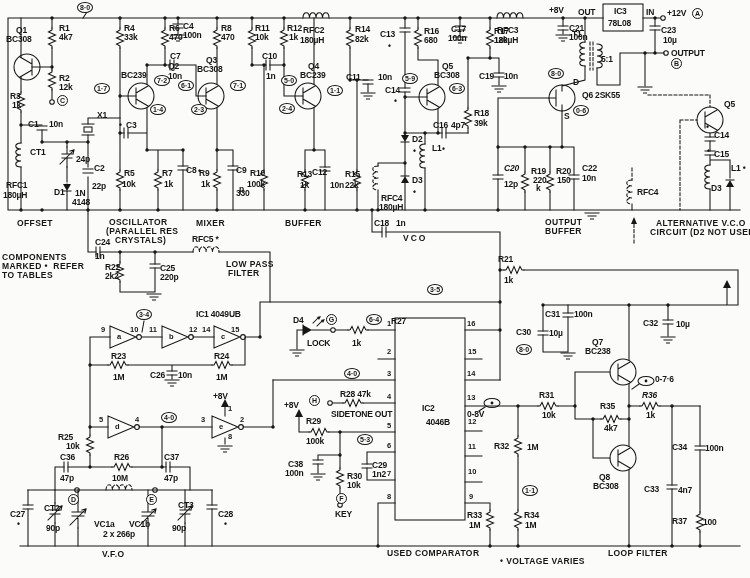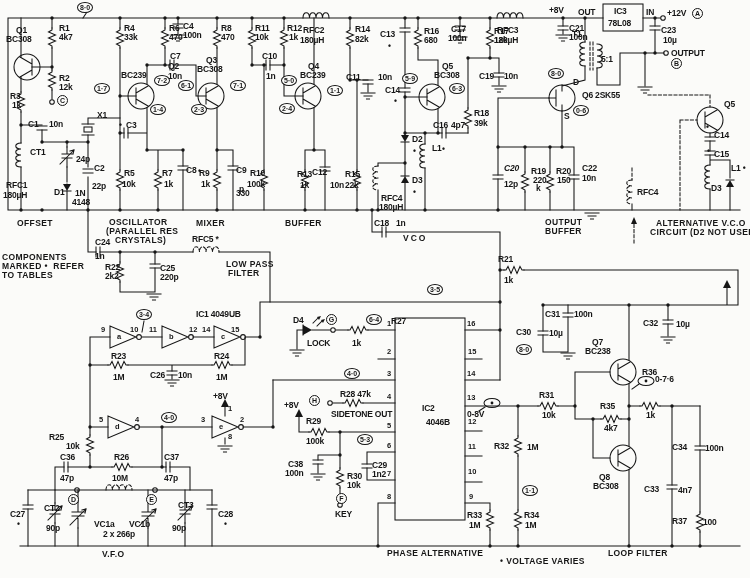--- a/index.html
+++ b/index.html
@@ -375,21 +375,21 @@
       <span class="lbl sec" style="left: 106px; top: 227px;">(PARALLEL RES</span>
       <span class="lbl sec" style="left: 115px; top: 236px;">CRYSTALS)</span>
       <span class="lbl sec" style="left: 196px; top: 219px;">MIXER</span>
       <span class="lbl sec" style="left: 285px; top: 219px;">BUFFER</span>
       <span class="lbl sec" style="left: 226px; top: 260px;">LOW PASS</span>
       <span class="lbl sec" style="left: 228px; top: 269px;">FILTER</span>
       <span class="lbl sec" style="left: 545px; top: 218px;">OUTPUT</span>
       <span class="lbl sec" style="left: 545px; top: 227px;">BUFFER</span>
       <span class="lbl sec" style="left: 656px; top: 219px;">ALTERNATIVE V.C.O</span>
       <span class="lbl sec" style="left: 650px; top: 228px;">CIRCUIT (D2 NOT USED)</span>
-      <span class="lbl sec" style="left: 387px; top: 549px;">PHASE ALTERNATIVE</span>
+      <span class="lbl sec" style="left: 387px; top: 549px;">USED COMPARATOR</span>
       <span class="lbl sec" style="left: 608px; top: 549px;">LOOP FILTER</span>
       <span class="lbl sec" style="left: 500px; top: 557px;">• VOLTAGE VARIES</span>
       <span class="lbl sec" style="left: 2px; top: 253px;">COMPONENTS</span>
       <span class="lbl sec" style="left: 2px; top: 262px;">MARKED •  REFER</span>
       <span class="lbl sec" style="left: 2px; top: 271px;">TO TABLES</span>
       <span class="lbl sec" style="left: 102px; top: 550px;">V.F.O</span>
       <span class="lbl url" style="left: 184px; top: 553px; margin-top: 40px;">http://www.qsl.net/va3iul/</span>
       <span class="lbl c" style="left: 16px; top: 26px;">Q1</span>
       <span class="lbl c" style="left: 6px; top: 35px;">BC308</span>
       <span class="lbl c" style="left: 59px; top: 24px;">R1</span>
@@ -552,21 +552,21 @@
       <span class="lbl c" style="left: 285px; top: 469px;">100n</span>
       <span class="lbl c" style="left: 347px; top: 472px;">R30</span>
       <span class="lbl c" style="left: 347px; top: 481px;">10k</span>
       <span class="lbl c" style="left: 335px; top: 510px;">KEY</span>
       <span class="lbl c" style="left: 372px; top: 461px;">C29</span>
       <span class="lbl c" style="left: 372px; top: 470px;">1n2</span>
       <span class="lbl c" style="left: 422px; top: 404px;">IC2</span>
       <span class="lbl c" style="left: 415px; top: 418px; margin-left: 11px;">4046B</span>
       <span class="lbl c" style="left: 467px; top: 410px;">0-8V</span>
       <span class="lbl c" style="left: 213px; top: 392px;">+8V</span>
-      <span class="lbl c" style="left: 49px; top: 433px;">R25</span>
+      <span class="lbl c" style="left: 58px; top: 433px;">R25</span>
       <span class="lbl c" style="left: 66px; top: 442px;">10k</span>
       <span class="lbl c" style="left: 60px; top: 453px;">C36</span>
       <span class="lbl c" style="left: 60px; top: 474px;">47p</span>
       <span class="lbl c" style="left: 114px; top: 453px;">R26</span>
       <span class="lbl c" style="left: 112px; top: 474px;">10M</span>
       <span class="lbl c" style="left: 164px; top: 453px;">C37</span>
       <span class="lbl c" style="left: 164px; top: 474px;">47p</span>
       <span class="lbl c" style="left: 10px; top: 510px;">C27</span>
       <span class="lbl c" style="left: 17px; top: 520px;">•</span>
       <span class="lbl c" style="left: 44px; top: 504px;">CT2</span>
@@ -575,21 +575,21 @@
       <span class="lbl c" style="left: 129px; top: 520px;">VC1b</span>
       <span class="lbl c" style="left: 103px; top: 530px;">2 x 266p</span>
       <span class="lbl c" style="left: 178px; top: 501px;">CT3</span>
       <span class="lbl c" style="left: 172px; top: 524px;">90p</span>
       <span class="lbl c" style="left: 218px; top: 510px;">C28</span>
       <span class="lbl c" style="left: 224px; top: 520px;">•</span>
       <span class="lbl c" style="left: 539px; top: 391px;">R31</span>
       <span class="lbl c" style="left: 542px; top: 411px;">10k</span>
       <span class="lbl c" style="left: 600px; top: 402px;">R35</span>
       <span class="lbl c" style="left: 604px; top: 424px;">4k7</span>
-      <span class="lbl c" style="left: 642px; top: 368px;">R36</span>
+      <span class="lbl c" style="left: 642px; top: 391px; font-style: italic;">R36</span>
       <span class="lbl c" style="left: 646px; top: 411px;">1k</span>
       <span class="lbl c" style="left: 494px; top: 442px;">R32</span>
       <span class="lbl c" style="left: 527px; top: 443px;">1M</span>
       <span class="lbl c" style="left: 524px; top: 511px;">R34</span>
       <span class="lbl c" style="left: 525px; top: 521px;">1M</span>
       <span class="lbl c" style="left: 467px; top: 511px;">R33</span>
       <span class="lbl c" style="left: 469px; top: 521px;">1M</span>
       <span class="lbl c" style="left: 592px; top: 338px;">Q7</span>
       <span class="lbl c" style="left: 585px; top: 347px;">BC238</span>
       <span class="lbl c" style="left: 599px; top: 473px;">Q8</span>

